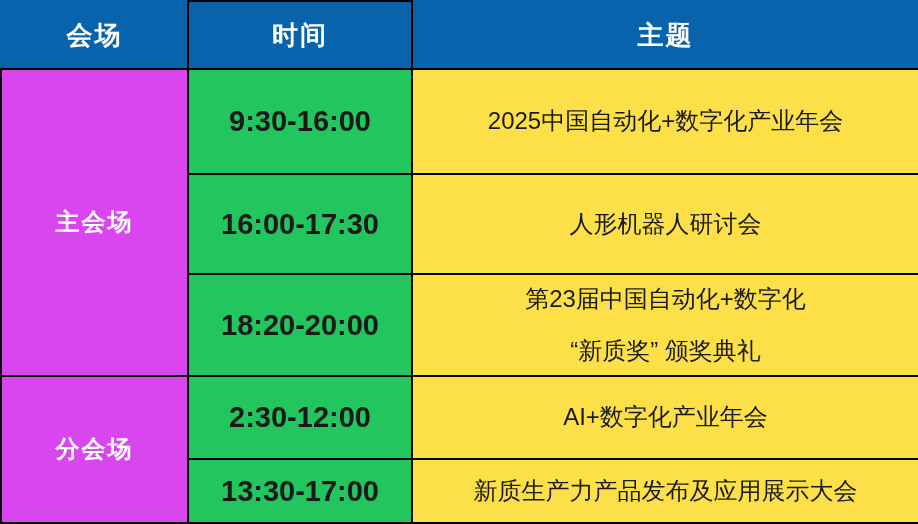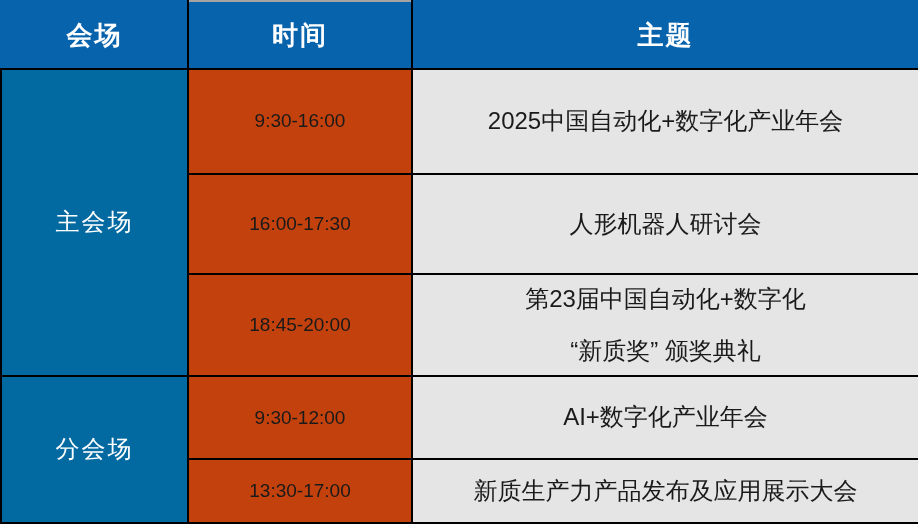--- a/index.html
+++ b/index.html
@@ -49,44 +49,44 @@
   .header-row th.first-head {
     border-left: 2px solid #0863AD;
     border-top: 2px solid #0863AD;
   }
   .header-row th.last-head {
     border-right: 2px solid #0863AD;
     border-top: 2px solid #0863AD;
     font-family: Liberation Mono, monospace;
   }
   .header-row th.mid-head {
-    border-top: 2px solid #a3a3a3;
+    border-top: 2px solid #000000;
   }
 
   
   .venue-cell {
-    background: #0369a1;
+    background: #d946ef;
     color: #ffffff;
     font-size: 24px;
-    font-weight: normal;
+    font-weight: bold;
     letter-spacing: 2px;
     border-left: 2px solid #00AE52;
   }
 
   
   .time-cell {
-    font-size: 19px;
+    font-size: 29px;
     color: #1a1a1a;
-    background: #c2410c;
-    font-weight: normal;
+    background: #22c55e;
+    font-weight: bold;
   }
   .topic-cell {
     font-size: 24px;
     color: #1a1a1a;
-    background: #e5e5e5;
+    background: #fde047;
     font-weight: normal;
     line-height: 1.45;
     border-right: 2px solid #000000;
   }
   .topic-line {
     display: block;
   }
   .topic-line + .topic-line {
     margin-top: 17px;
   }
@@ -125,30 +125,30 @@
     </tr>
 
     <tr class="r2">
       <td class="time-cell">16:00-17:30</td>
       <td class="topic-cell">
         <span class="topic-line">人形机器人研讨会</span>
       </td>
     </tr>
 
     <tr class="r3">
-      <td class="time-cell">18:45-20:00</td>
+      <td class="time-cell">18:20-20:00</td>
       <td class="topic-cell">
         <span class="topic-line">第23届中国自动化+数字化</span>
         <span class="topic-line">“新质奖” 颁奖典礼</span>
       </td>
     </tr>
 
     <tr class="r4">
       <td class="venue-cell" rowspan="2">分会场</td>
-      <td class="time-cell">9:30-12:00</td>
+      <td class="time-cell">2:30-12:00</td>
       <td class="topic-cell">
         <span class="topic-line">AI+数字化产业年会</span>
       </td>
     </tr>
 
     <tr class="r5">
       <td class="time-cell">13:30-17:00</td>
       <td class="topic-cell">
         <span class="topic-line">新质生产力产品发布及应用展示大会</span>
       </td>

